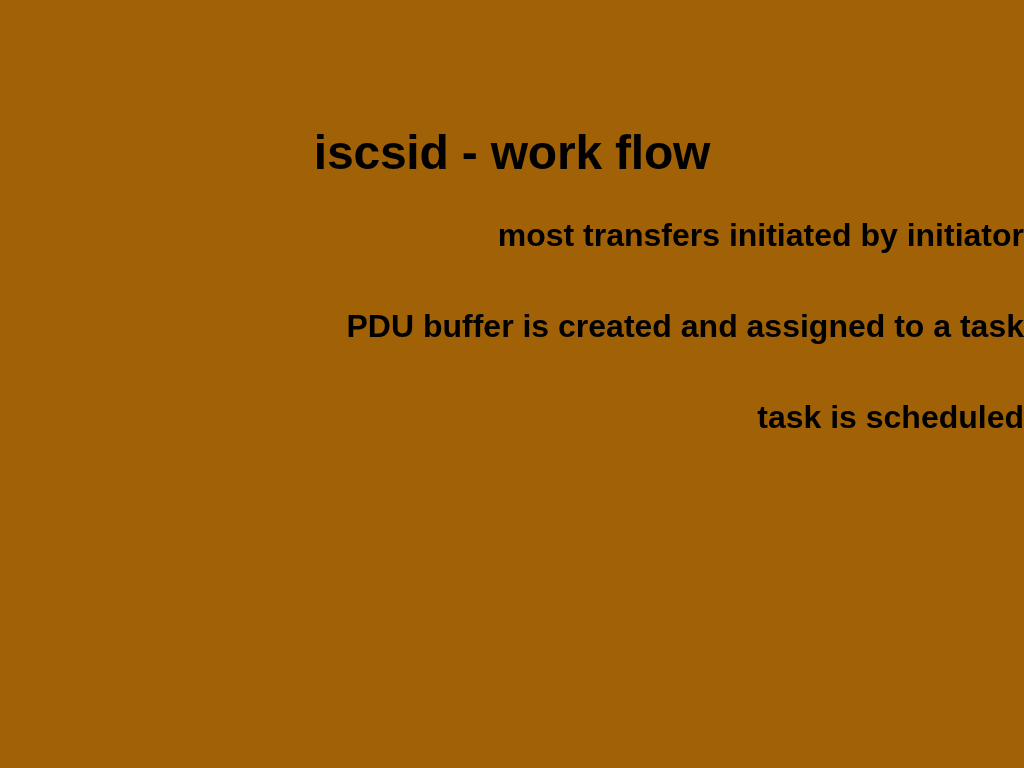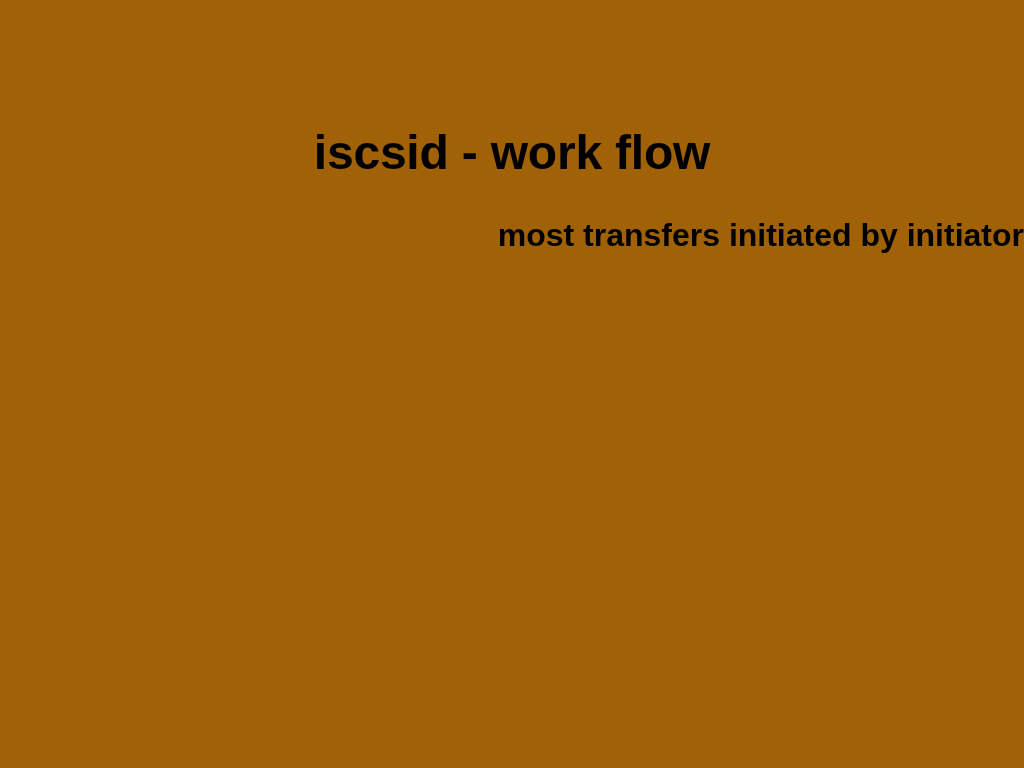--- a/index.html
+++ b/index.html
@@ -66,15 +66,17 @@
 </style>
 </head>
 <body>
 
 <div class="slide">
 
   <h1 class="slide-title">iscsid - work flow</h1>
 
   <div class="slide-body">
     <p class="body-line">most transfers initiated by initiator</p>
+    <p class="body-line">PDU buffer is created and assigned to a task</p>
+    <p class="body-line">task is scheduled</p>
   </div>
 
 </div>
 
 </body></html>

